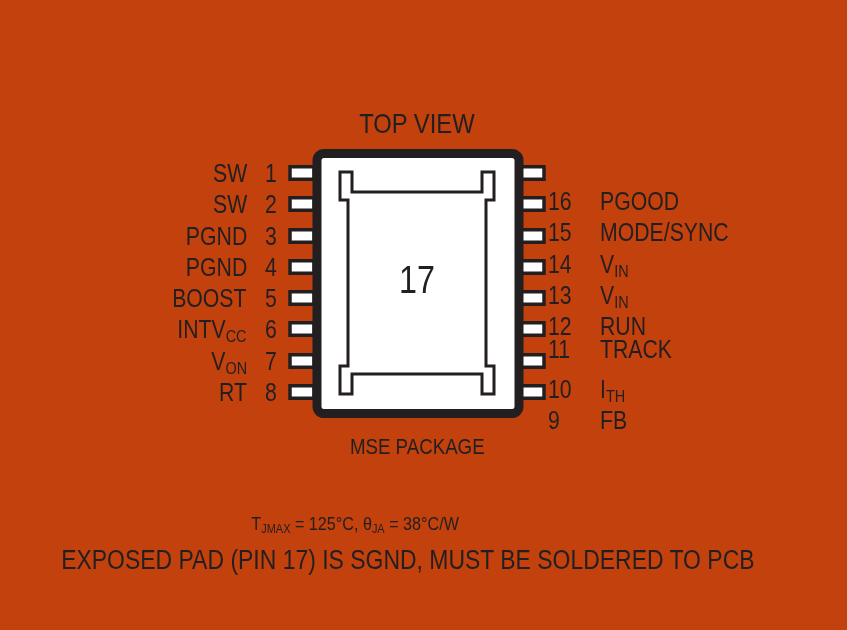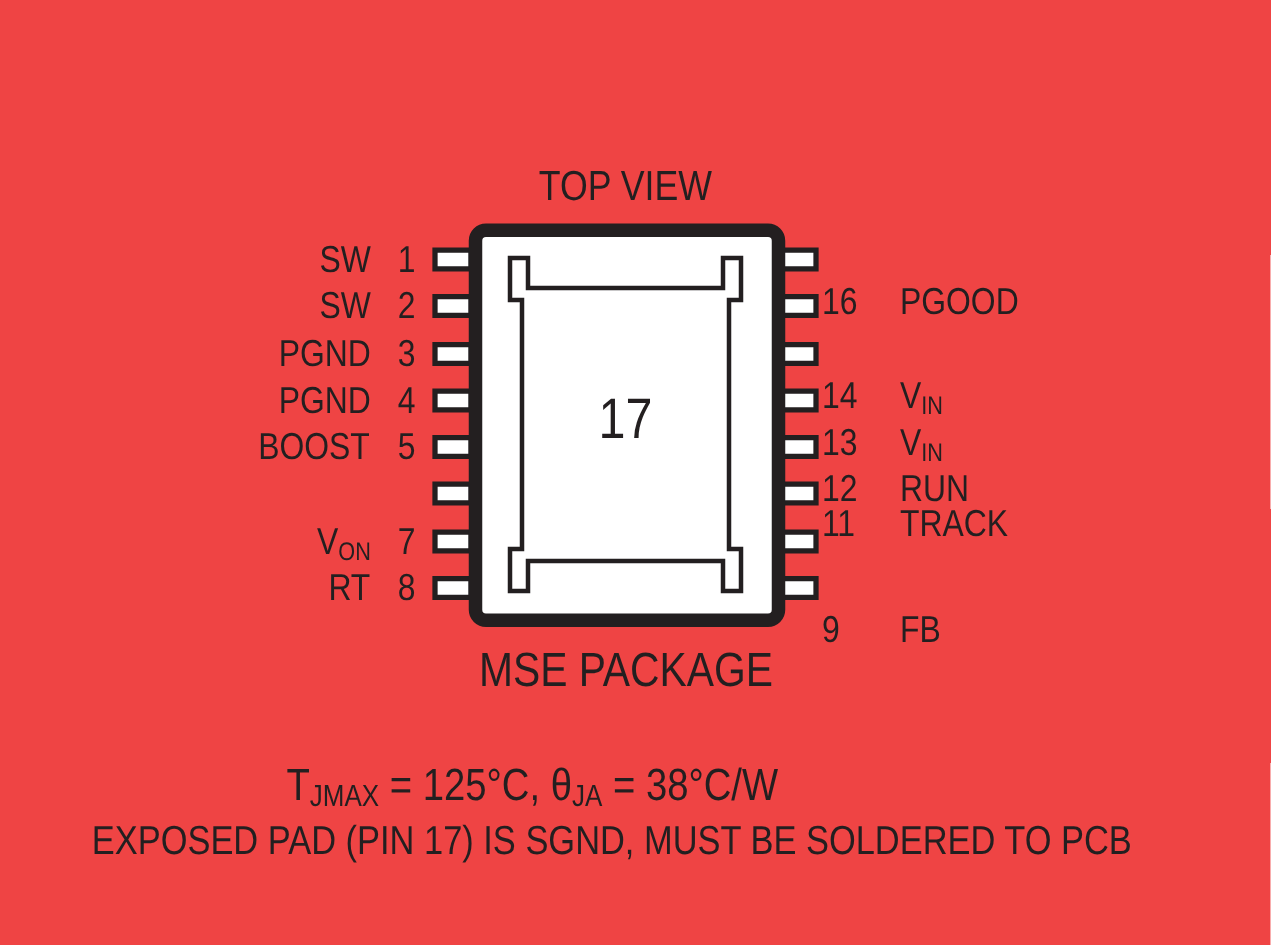--- a/index.html
+++ b/index.html
@@ -2,21 +2,21 @@
 <html><head>
 <meta charset="utf-8">
 <style>
   :root { --ink: #231f20; }
   * { margin: 0; padding: 0; box-sizing: border-box; }
   html,body { background: #fff; }
   .stage {
     position: relative;
     width: 847px;
     height: 630px;
-    background: #ef4444;
+    background: #c2410c;
     font-family: "Liberation Sans", "DejaVu Sans", sans-serif;
     color: var(--ink);
     overflow: hidden;
   }
   
   .sx { display: inline-block; transform: scaleX(0.85); white-space: nowrap; }
   .or { transform-origin: right center; }
   .ol { transform-origin: left center; }
   .oc { transform-origin: center center; }
 
@@ -49,25 +49,25 @@
     display: flex; align-items: center;
     font-size: 25px; line-height: 34px;
   }
   .pin-left  { right: 570px; justify-content: flex-end; }
   .pin-right { left: 548px;  justify-content: flex-start; margin-top: 28px; }
   .pin-left  .pin-num { width: 30px; text-align: right; }
   .pin-right .pin-num { width: 52px; text-align: left; }
 
   .pkg-caption {
     position: absolute; left: 0; width: 834px; text-align: center;
-    font-size: 32px; line-height: 35px;
+    font-size: 22px; line-height: 35px;
   }
   .note-thermal {
     position: absolute; left: 0; top: 507px; width: 710px; text-align: center;
-    font-size: 30px; line-height: 34px;
+    font-size: 19px; line-height: 34px;
   }
   .note-pad {
     position: absolute; left: 0; top: 543px; width: 693px; text-align: center;
     font-size: 27px; line-height: 34px;
   }
 </style>
 </head>
 <body>
 
 <div class="stage" style="--ink: #231f20;">
@@ -112,48 +112,60 @@
     <span class="pin-num"><span class="sx or">3</span></span>
   </div>
   <div class="pin-row pin-left" style="top:250px">
     <span class="sx or"><span>PGND</span><sub></sub></span>
     <span class="pin-num"><span class="sx or">4</span></span>
   </div>
   <div class="pin-row pin-left" style="top:281px">
     <span class="sx or"><span>BOOST</span><sub></sub></span>
     <span class="pin-num"><span class="sx or">5</span></span>
   </div>
+  <div class="pin-row pin-left" style="top:312px">
+    <span class="sx or"><span>INTV</span><sub>CC</sub></span>
+    <span class="pin-num"><span class="sx or">6</span></span>
+  </div>
   <div class="pin-row pin-left" style="top:344px">
     <span class="sx or"><span>V</span><sub>ON</sub></span>
     <span class="pin-num"><span class="sx or">7</span></span>
   </div>
   <div class="pin-row pin-left" style="top:375px">
     <span class="sx or"><span>RT</span><sub></sub></span>
     <span class="pin-num"><span class="sx or">8</span></span>
   </div>
 
   <div class="pin-row pin-right" style="top:156px">
     <span class="pin-num"><span class="sx ol">16</span></span>
     <span class="sx ol"><span>PGOOD</span><sub></sub></span>
+  </div>
+  <div class="pin-row pin-right" style="top:187px">
+    <span class="pin-num"><span class="sx ol">15</span></span>
+    <span class="sx ol"><span>MODE/SYNC</span><sub></sub></span>
   </div>
   <div class="pin-row pin-right" style="top:219px">
     <span class="pin-num"><span class="sx ol">14</span></span>
     <span class="sx ol"><span>V</span><sub>IN</sub></span>
   </div>
   <div class="pin-row pin-right" style="top:250px">
     <span class="pin-num"><span class="sx ol">13</span></span>
     <span class="sx ol"><span>V</span><sub>IN</sub></span>
   </div>
   <div class="pin-row pin-right" style="top:281px">
     <span class="pin-num"><span class="sx ol">12</span></span>
     <span class="sx ol"><span>RUN</span><sub></sub></span>
   </div>
   <div class="pin-row pin-right" style="top:304px">
     <span class="pin-num"><span class="sx ol">11</span></span>
     <span class="sx ol"><span>TRACK</span><sub></sub></span>
+  </div>
+  <div class="pin-row pin-right" style="top:344px">
+    <span class="pin-num"><span class="sx ol">10</span></span>
+    <span class="sx ol"><span>I</span><sub>TH</sub></span>
   </div>
   <div class="pin-row pin-right" style="top:375px">
     <span class="pin-num"><span class="sx ol">9</span></span>
     <span class="sx ol"><span>FB</span><sub></sub></span>
   </div>
 
   <div class="pkg-caption" style="top:429px">
     <span class="sx oc">MSE PACKAGE</span>
   </div>
 

